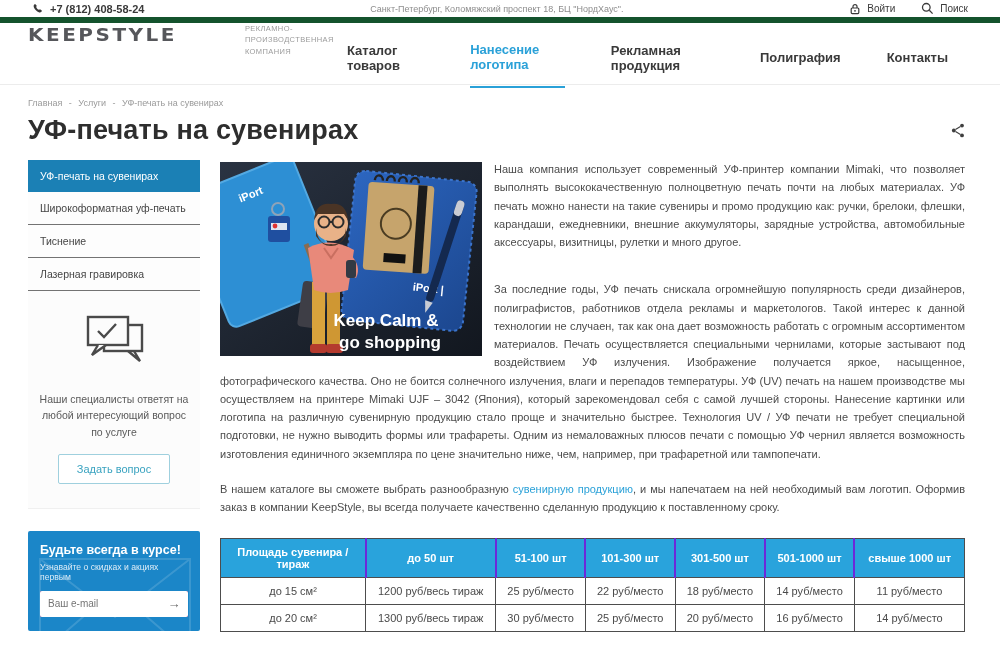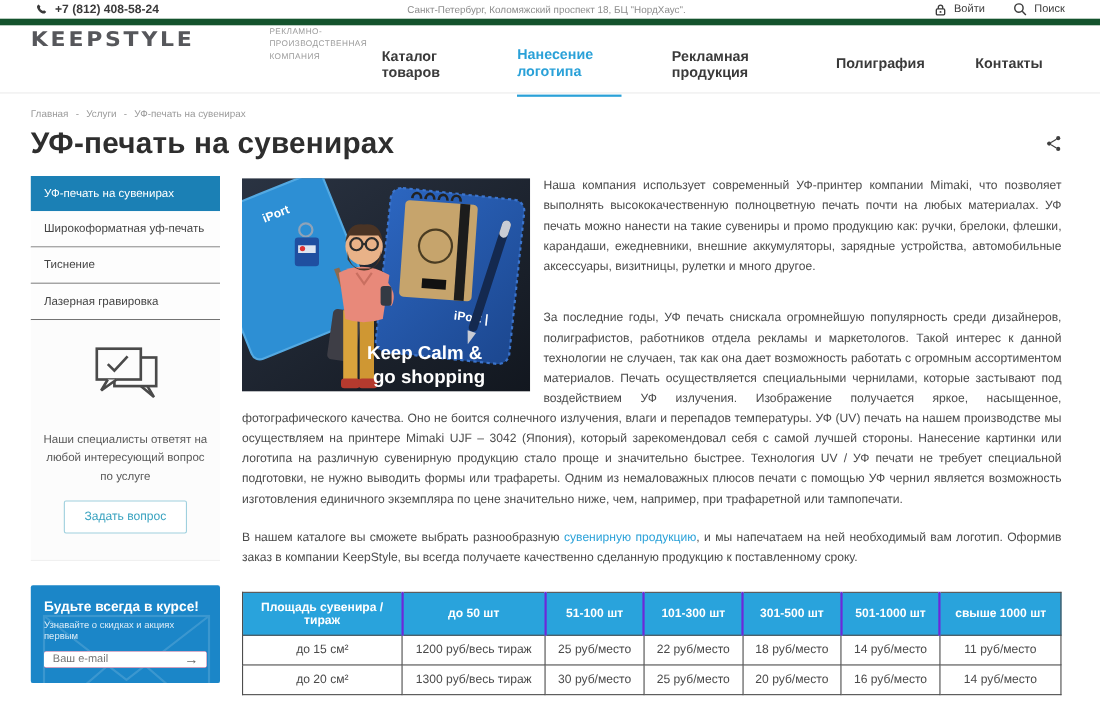--- a/index.html
+++ b/index.html
@@ -52,21 +52,21 @@
   .help-box .txt { font-size: 10.5px; line-height: 1.55; color: #5a5a5a; margin-bottom: 14px; }
   .help-box button { background: #fff; border: 1px solid #9fd0de; color: #3aa3c0;
     font-size: 11px; padding: 8px 18px; border-radius: 2px; cursor: pointer;
     font-family: inherit; }
 
   .subscribe { margin-top: 22px; background: #1b86c8; padding: 12px 12px 14px;
     position: relative; overflow: hidden; border-radius: 2px; }
   .subscribe .wm { position: absolute; left: -8px; top: 18px; opacity: .14; }
   .subscribe .s-title { position: relative; color: #fff; font-weight: bold; font-size: 12.5px; }
   .subscribe .s-sub { position: relative; color: #dcecf7; font-size: 8.6px; margin: 5px 0 9px; }
-  .subscribe .email-row { position: relative; display: flex; background: #be185d; height: 15px;
+  .subscribe .email-row { position: relative; display: flex; background: #be185d; height: 26px;
     border-radius: 2px; overflow: hidden; }
   .subscribe input { flex: 1; border: none; outline: none; padding: 0 8px; font-size: 10px;
     color: #555; font-family: inherit; min-width: 0; }
   .subscribe .go { width: 28px; border: none; background: #fff; color: #6b6b6b;
     font-size: 13px; cursor: pointer; }
 
   
   .content { flex: 1; }
   .photo { float: left; width: 262px; height: 194px; margin: 2px 12px 14px 0; }
   .photo svg { display: block; }

